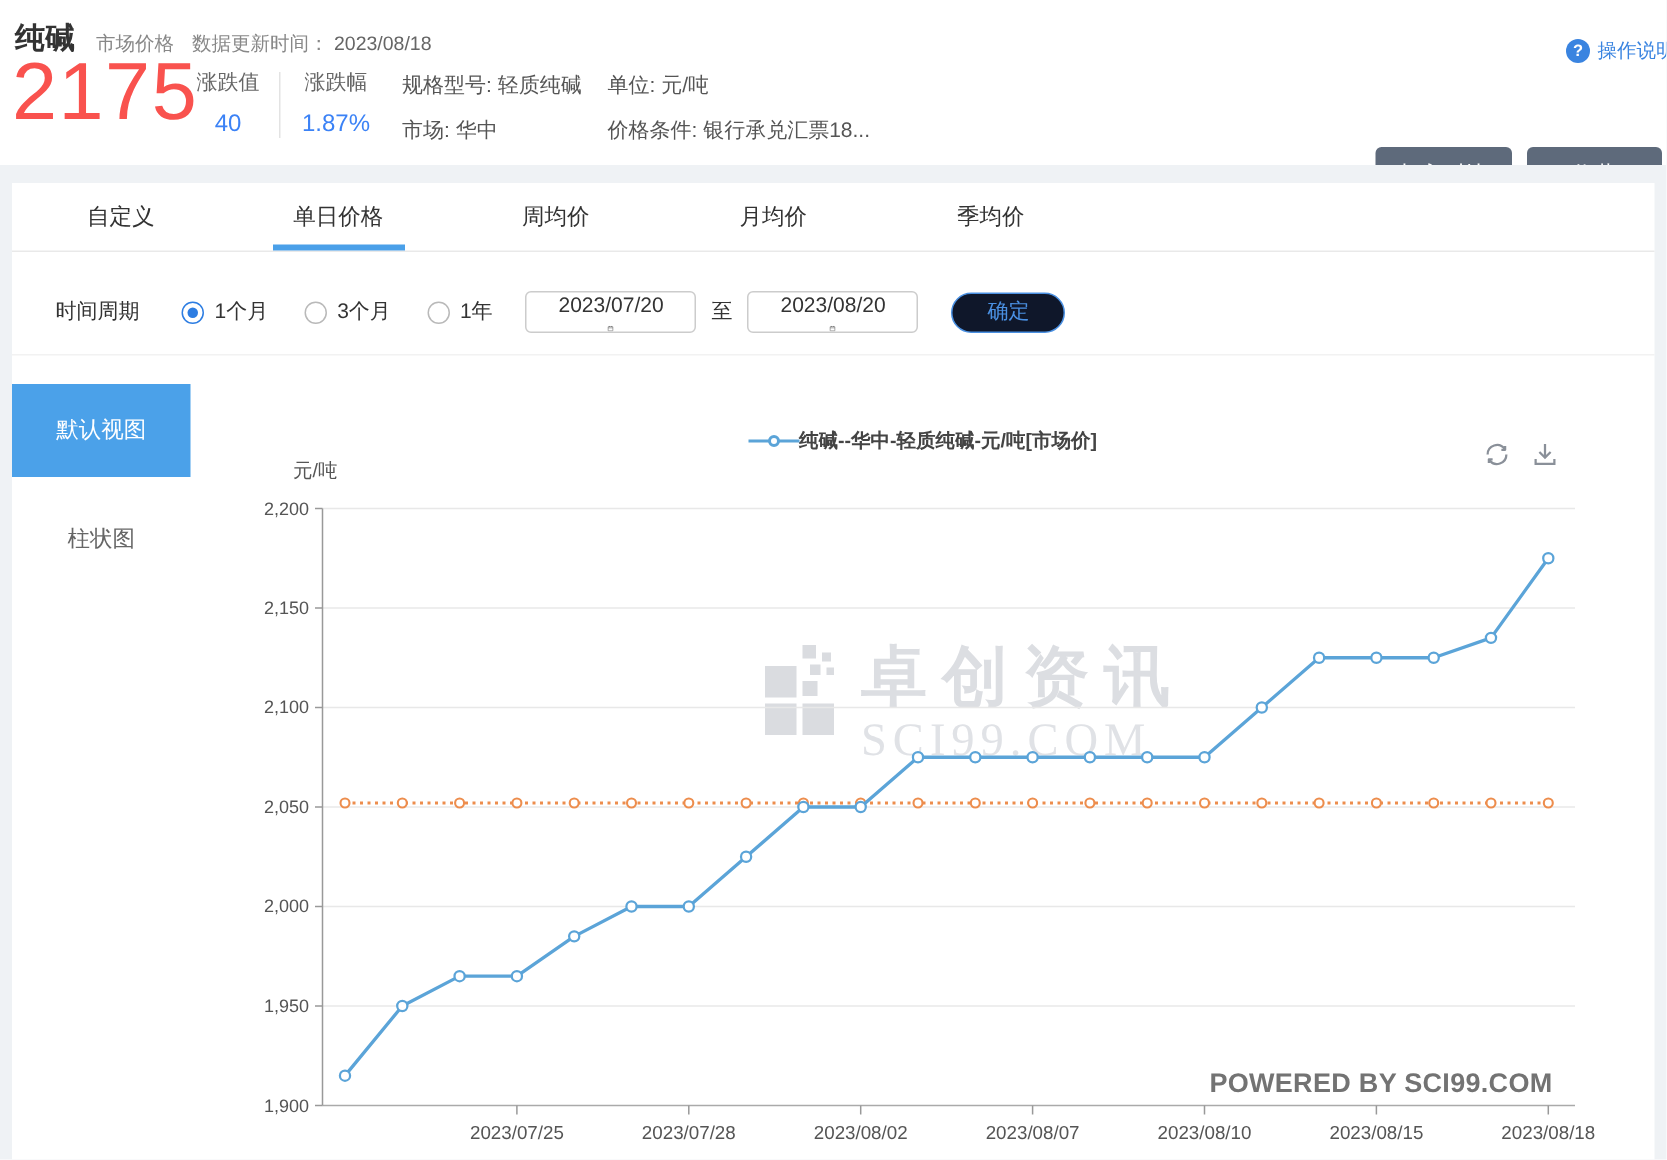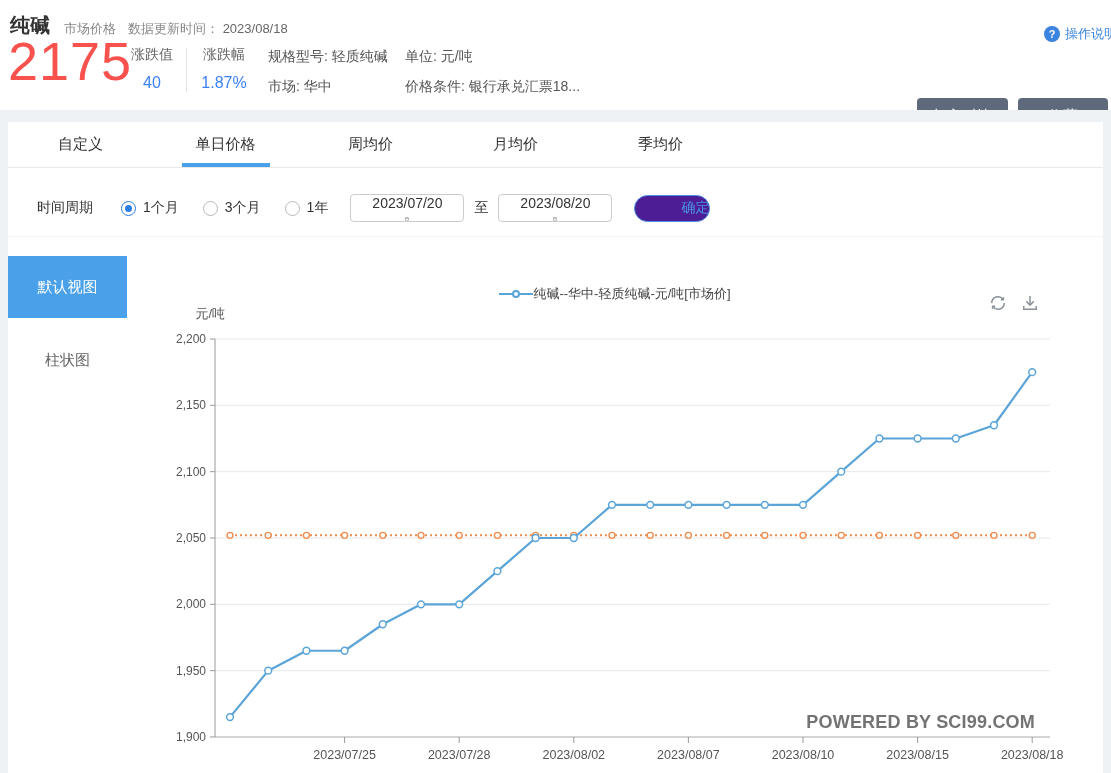--- a/index.html
+++ b/index.html
@@ -40,31 +40,31 @@
   
   .filter-row { height:69px; border-bottom:1px solid #f2f2f2; display:flex; align-items:center; padding:12px 0 0 29px; font-size:14px; color:#333; }
   .filter-label { margin-right:28px;font-family:Liberation Serif, serif; }
   .radio-group { display:flex; align-items:center; gap:24px; margin-right:22px; }
   .radio-opt { display:flex; align-items:center; gap:7px; cursor:pointer; }
   .radio { width:15px; height:15px; border:1px solid #b9b9b9; border-radius:50%; background:#fff; position:relative; }
   .radio.selected { border-color:#2d7de2; }
   .radio.selected::after { content:''; position:absolute; left:3px; top:3px; width:7px; height:7px; border-radius:50%; background:#2d7de2; }
   .date-input { width:114px; height:28px; border:1px solid #ccc; border-radius:4px; display:flex; align-items:center; justify-content:center; gap:6px; font-size:14px; color:#333; cursor:pointer; background:#fff;flex-direction:column; }
   .to-label { margin:0 10px; }
-  .confirm-btn { margin-left:22px; width:76px; height:27px; border:1px solid #4a90e2; color:#4a90e2; background:#4c1d95; border-radius:15px; font-size:14px; cursor:pointer; font-family:Liberation Mono, monospace;text-align:right; }
+  .confirm-btn { margin-left:22px; width:76px; height:27px; border:1px solid #4a90e2; color:#4a90e2; background:#0f172a; border-radius:15px; font-size:14px; cursor:pointer; font-family:Liberation Mono, monospace; }
 
   
   .chart-section { position:relative; height:536px; }
   .side-item { position:absolute; left:0; width:119px; text-align:center; font-size:15px; cursor:pointer; }
   .side-default { top:19px; height:62px; line-height:62px; background:#4ba1e9; color:#fff; }
   .side-bar { top:108px; height:30px; line-height:30px; color:#666; }
 
   .chart-area { position:absolute; left:119px; top:0; width:976px; height:536px; }
   .legend { position:absolute; left:0; top:48px; width:100%; display:flex; justify-content:center; gap:30px; font-size:13px; color:#444; }
-  .legend-item { display:flex; align-items:center; gap:0; cursor:pointer; }
+  .legend-item { display:flex; align-items:center; gap:0; cursor:pointer;font-weight:bold; }
   .legend-marker { width:34px; height:11px; position:relative; display:inline-block; }
   .legend-marker .lm-line { position:absolute; left:0; right:0; top:4.5px; height:2px; background:currentColor; }
   .legend-marker.dotted .lm-line { background:none; border-top:2px dotted currentColor; }
   .legend-marker .lm-dot { position:absolute; left:50%; top:50%; transform:translate(-50%,-50%); width:8px; height:8px; border:2px solid currentColor; border-radius:50%; background:#fff; }
   .lm-blue { color:#5ba4d8; }
   .lm-orange { color:#ed8d4d; }
 
   .chart-tools { position:absolute; right:63px; top:56px; display:flex; gap:12px; }
   .tool-icon { width:20px; height:20px; cursor:pointer; }
 
@@ -183,20 +183,36 @@
           <path d="M18.5 5.2v3h-3" stroke-linejoin="round"></path>
             <path d="M5.5 18.8v-3h3" stroke-linejoin="round"></path>
         </svg>
         <svg class="tool-icon" viewBox="0 0 24 24" fill="none" stroke="#8a9099" stroke-width="1.8">
           <path d="M12 3.5v10.5"></path>
             <path d="M7.5 10l4.5 4.5L16.5 10"></path>
             <path d="M4.5 15.5v4h15v-4"></path>
         </svg>
       </div>
 
+      <div class="watermark">
+        <div class="wm-logo">
+          <i style="left:0;top:14px;width:21px;height:21px;"></i>
+          <i style="left:0;top:39px;width:21px;height:21px;"></i>
+          <i style="left:25px;top:39px;width:21px;height:21px;"></i>
+          <i style="left:25px;top:0;width:9px;height:9px;"></i>
+          <i style="left:38px;top:5px;width:6px;height:6px;"></i>
+          <i style="left:30px;top:13px;width:7px;height:7px;"></i>
+          <i style="left:41px;top:15px;width:5px;height:5px;"></i>
+          <i style="left:25px;top:24px;width:10px;height:10px;"></i>
+        </div>
+        <div>
+          <div class="wm-text-cn">卓创资讯</div>
+          <div class="wm-text-en">SCI99.COM</div>
+        </div>
+      </div>
 
       <svg id="chart-svg" width="976" height="473">
           <line x1="88" x2="923" y1="437" y2="437" stroke="#aaaaaa" stroke-width="1"></line>
           <line x1="83" x2="88" y1="437" y2="437" stroke="#999"></line>
           <text x="79" y="441" text-anchor="end" fill="#555" font-size="12">1,900</text>
           <line x1="88" x2="923" y1="370.6666666666667" y2="370.6666666666667" stroke="#e8e8e8" stroke-width="1"></line>
           <line x1="83" x2="88" y1="370.6666666666667" y2="370.6666666666667" stroke="#999"></line>
           <text x="79" y="374.6666666666667" text-anchor="end" fill="#555" font-size="12">1,950</text>
           <line x1="88" x2="923" y1="304.3333333333333" y2="304.3333333333333" stroke="#e8e8e8" stroke-width="1"></line>
           <line x1="83" x2="88" y1="304.3333333333333" y2="304.3333333333333" stroke="#999"></line>

